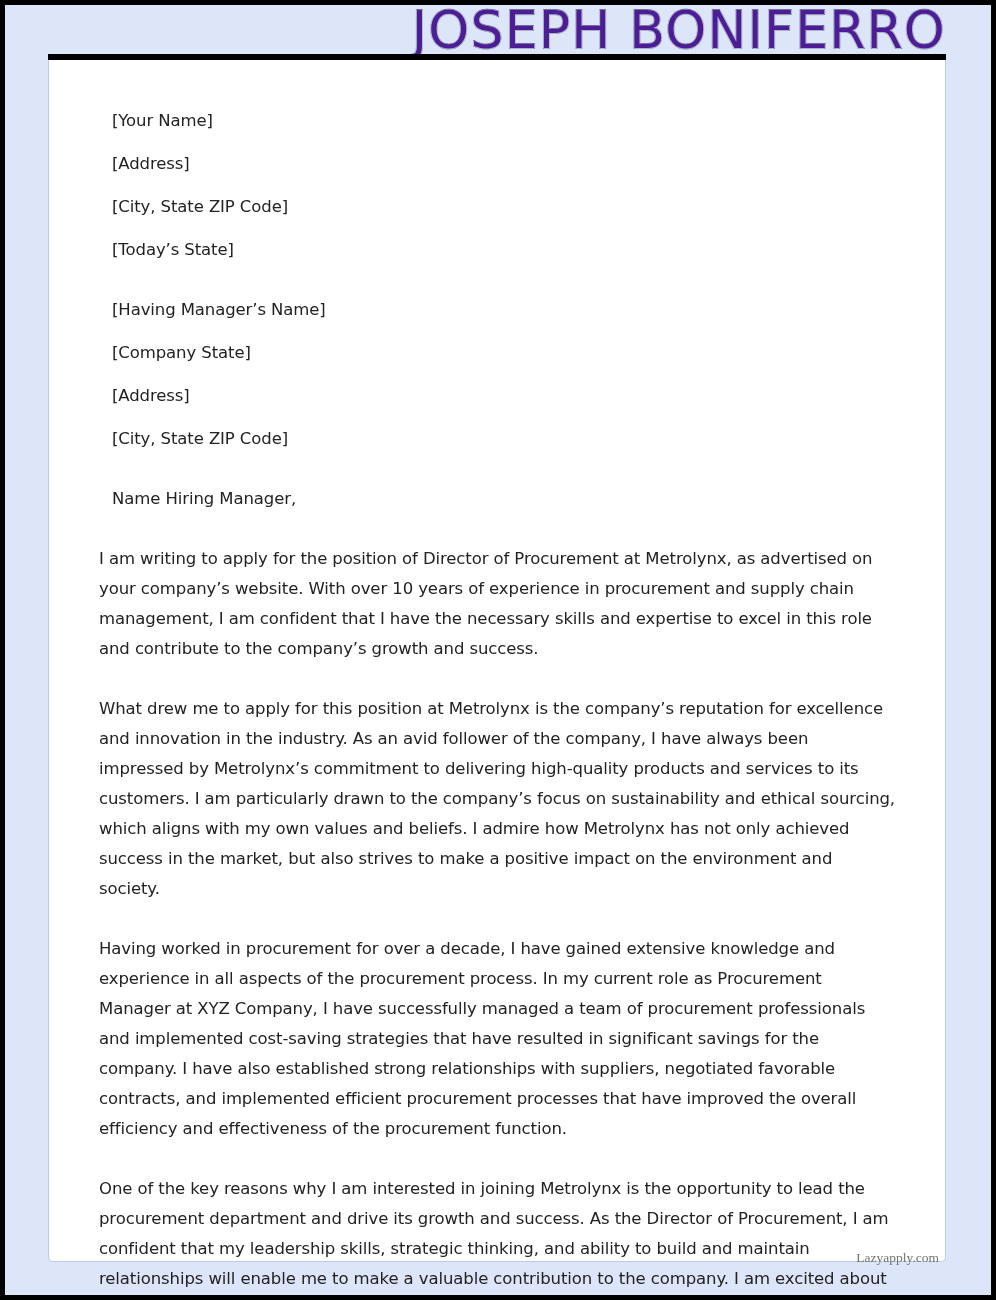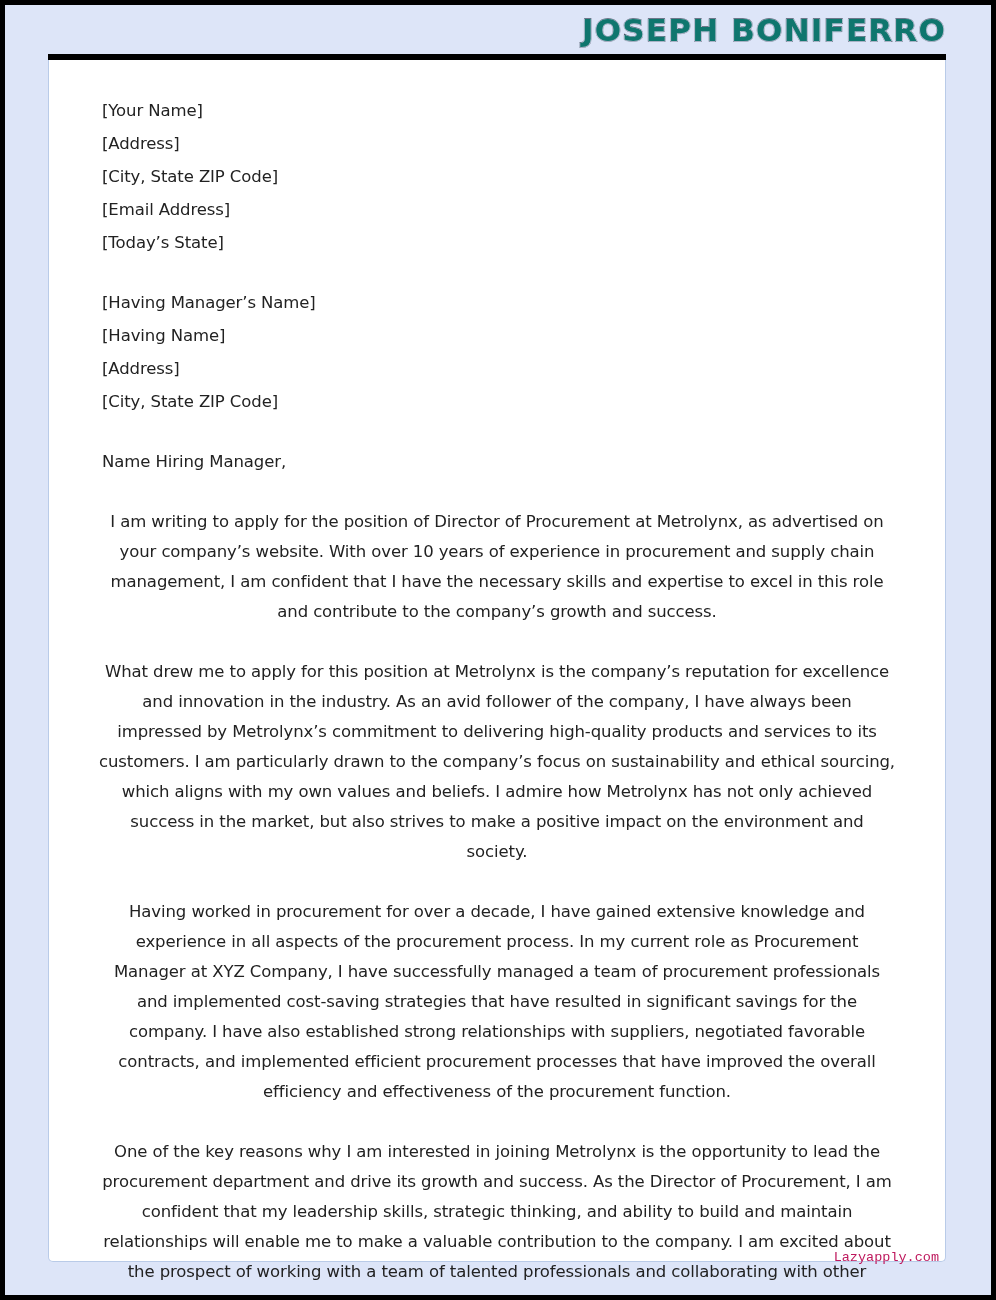--- a/index.html
+++ b/index.html
@@ -36,25 +36,25 @@
     position: absolute;
     left: 0; top: 0;
     width: 941px;
     height: 50px;
     text-align: right;
     white-space: nowrap;
   }
   #header-name {
     display: inline-block;
     font-family: "DejaVu Sans", sans-serif;
-    font-size: 31px;
+    font-size: 52px;
     line-height: 50px;
     letter-spacing: 1.2px;
-    font-weight: 700;
-    color: #0f766e;
+    font-weight: 400;
+    color: #4c1d95;
     -webkit-text-stroke: 1.4px #4c5568;
     paint-order: stroke fill;
     text-shadow:
        1px 0 0 #b9c2d4,
       -1px 0 0 #b9c2d4,
        0 1px 0 #aab3c6;
   }
 
   
   #header-rule {
@@ -93,37 +93,37 @@
     color: #222222;
     letter-spacing: -0.1px;
   }
   #letter .block {
     margin: 0 0 30px 0;
   }
   #letter .block:last-child {
     margin-bottom: 0;
   }
   #letter .line {
-    margin: 3px;
+    margin: 13px;
     white-space: nowrap;
   }
   #letter p.para {
     margin: 0 0 30px 0;
-    text-align: center;
+    text-align: left;
   }
 
   
   #watermark {
     position: absolute;
     right: 52px;
     top: 1245px;
-    font-family: Liberation Mono, monospace;
+    font-family: Liberation Serif, serif;
     font-size: 13.5px;
     line-height: 16px;
-    color: #be185d;
+    color: #737373;
     white-space: nowrap;
   }
 </style>
 </head>
 <body>
 
 <div id="frame">
   <div id="canvas">
 
     <div id="header">
@@ -133,27 +133,26 @@
     <div id="header-rule"></div>
 
     <div id="page"></div>
 
     <div id="letter">
 
       <div class="block">
         <div class="line">[Your Name]</div>
         <div class="line">[Address]</div>
         <div class="line">[City, State ZIP Code]</div>
-        <div class="line">[Email Address]</div>
         <div class="line">[Today’s State]</div>
       </div>
 
       <div class="block">
         <div class="line">[Having Manager’s Name]</div>
-        <div class="line">[Having Name]</div>
+        <div class="line">[Company State]</div>
         <div class="line">[Address]</div>
         <div class="line">[City, State ZIP Code]</div>
       </div>
 
       <div class="block">
         <div class="line">Name Hiring Manager,</div>
       </div>
 
       <p class="para">I am writing to apply for the position of Director of Procurement at Metrolynx, as advertised on your company’s website. With over 10 years of experience in procurement and supply chain management, I am confident that I have the necessary skills and expertise to excel in this role and contribute to the company’s growth and success.</p>
       <p class="para">What drew me to apply for this position at Metrolynx is the company’s reputation for excellence and innovation in the industry. As an avid follower of the company, I have always been impressed by Metrolynx’s commitment to delivering high-quality products and services to its customers. I am particularly drawn to the company’s focus on sustainability and ethical sourcing, which aligns with my own values and beliefs. I admire how Metrolynx has not only achieved success in the market, but also strives to make a positive impact on the environment and society.</p>

